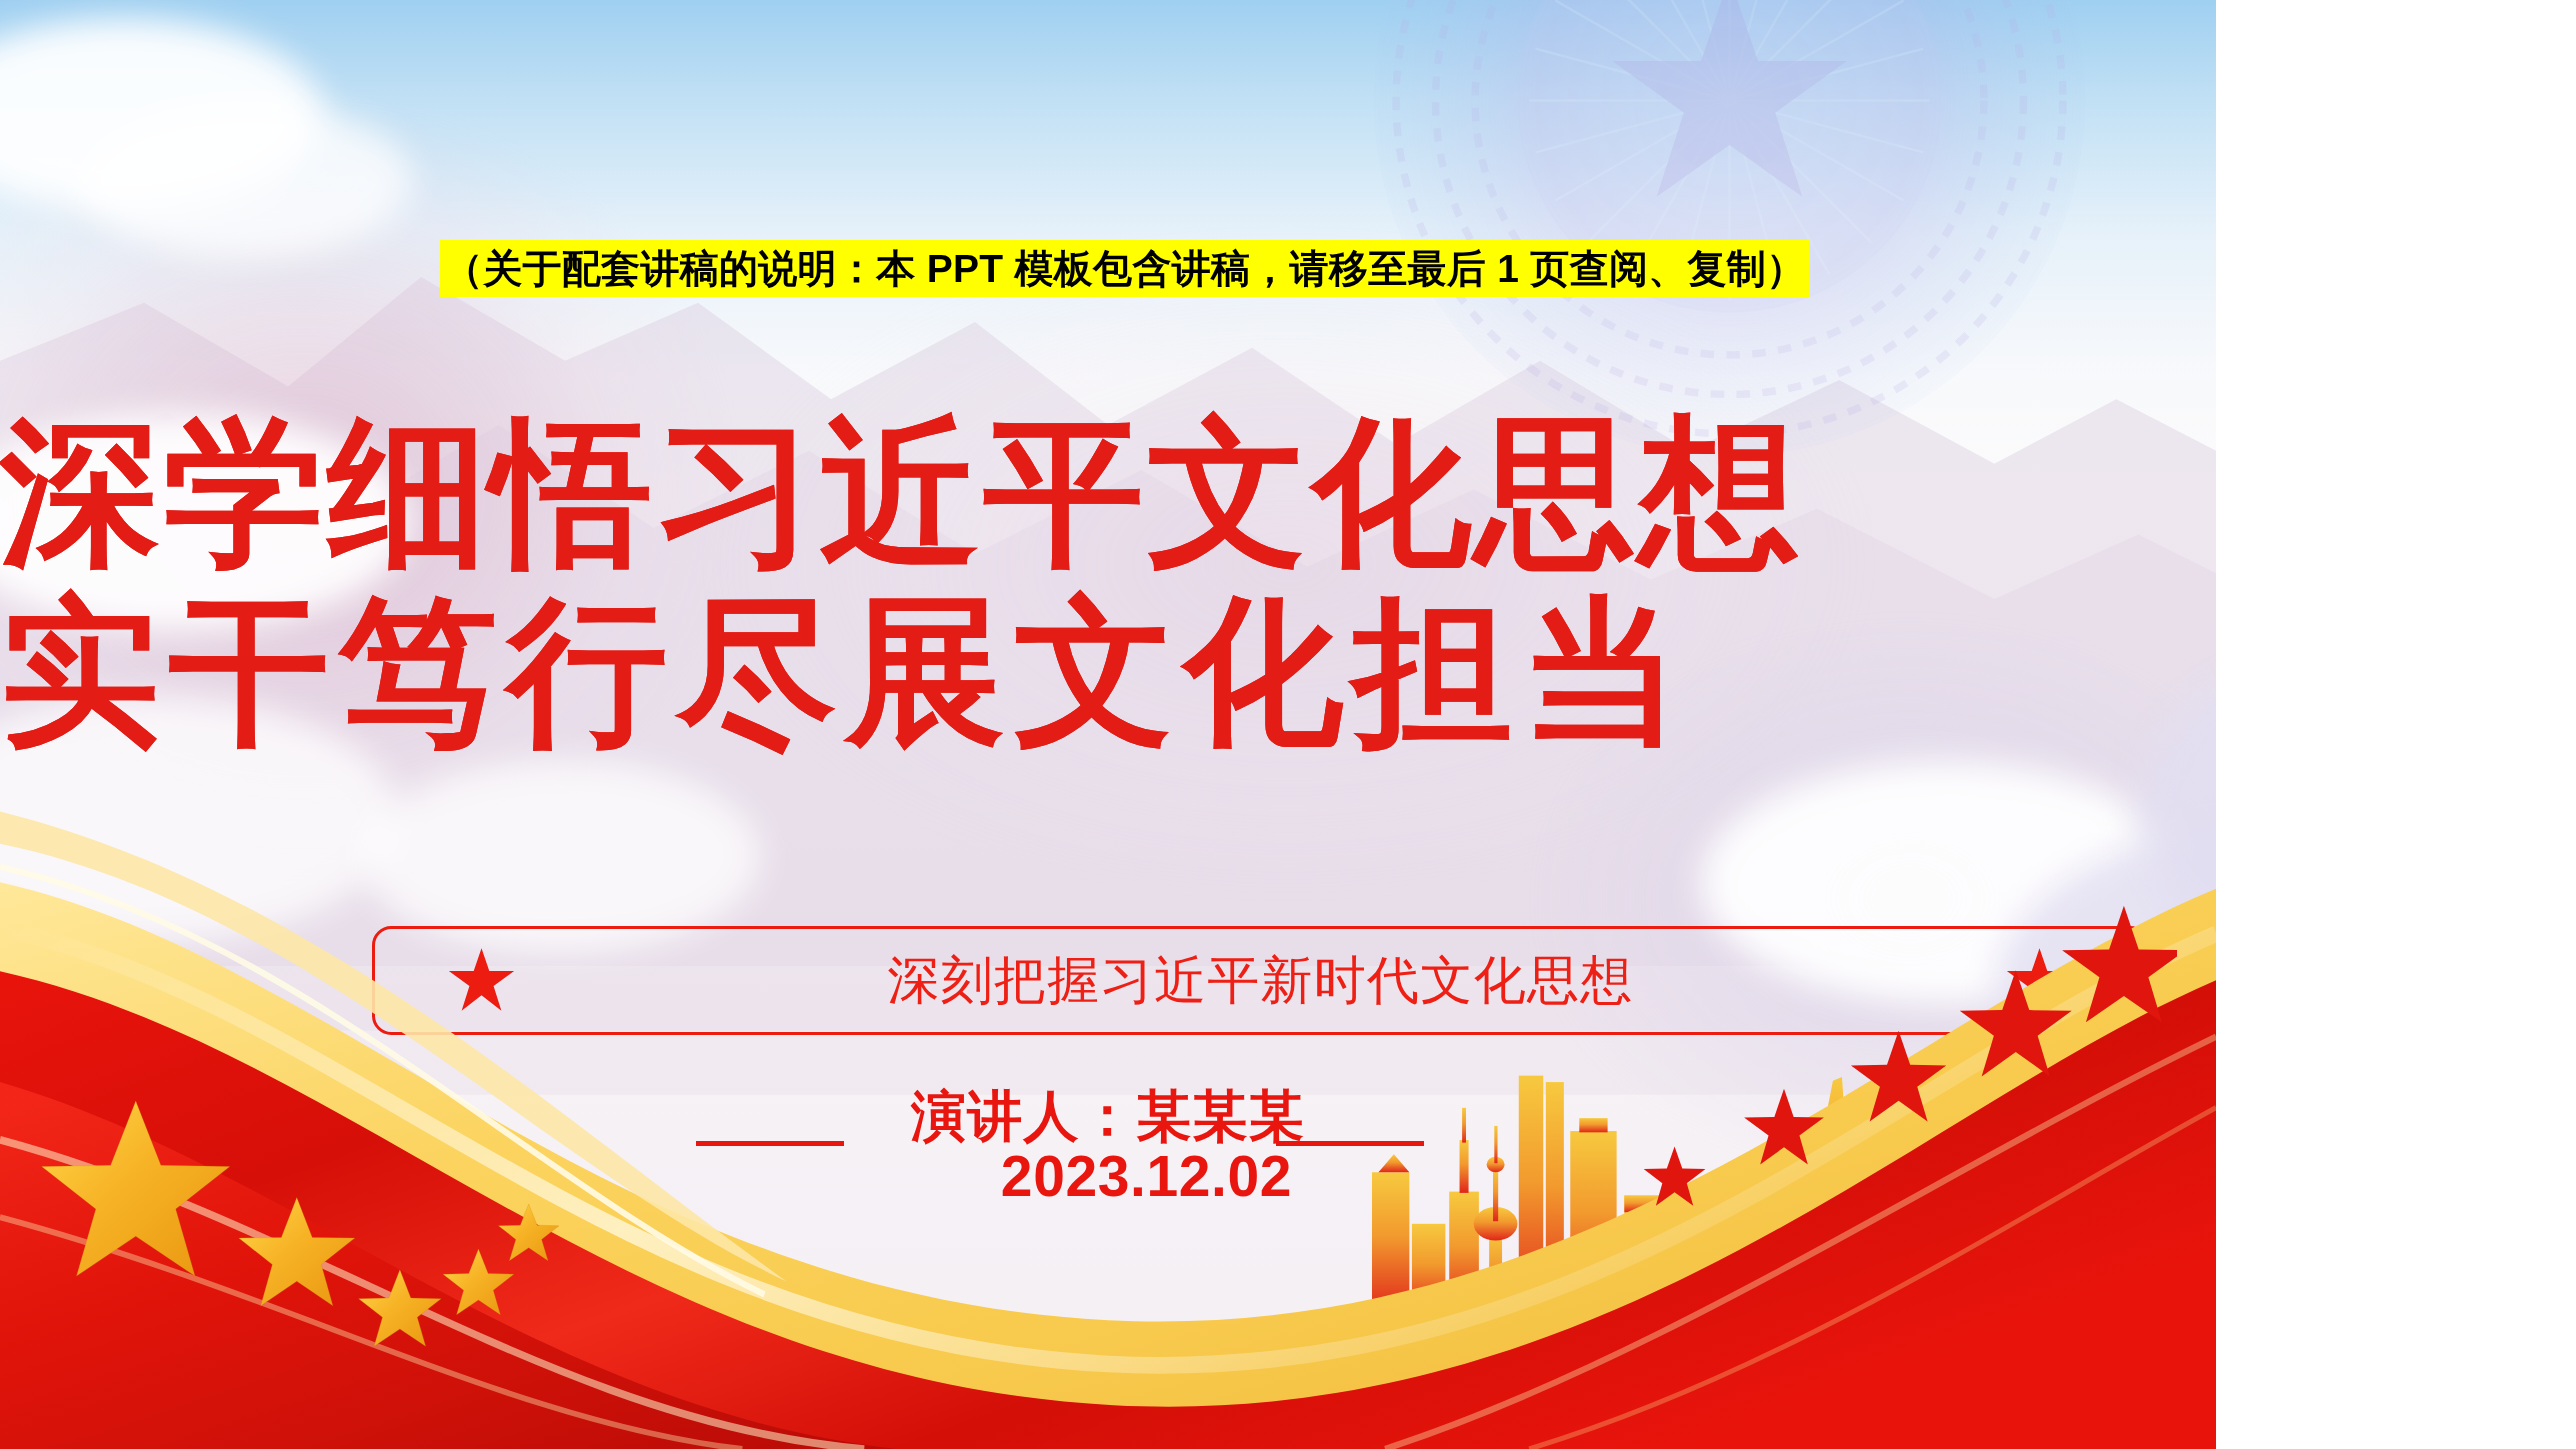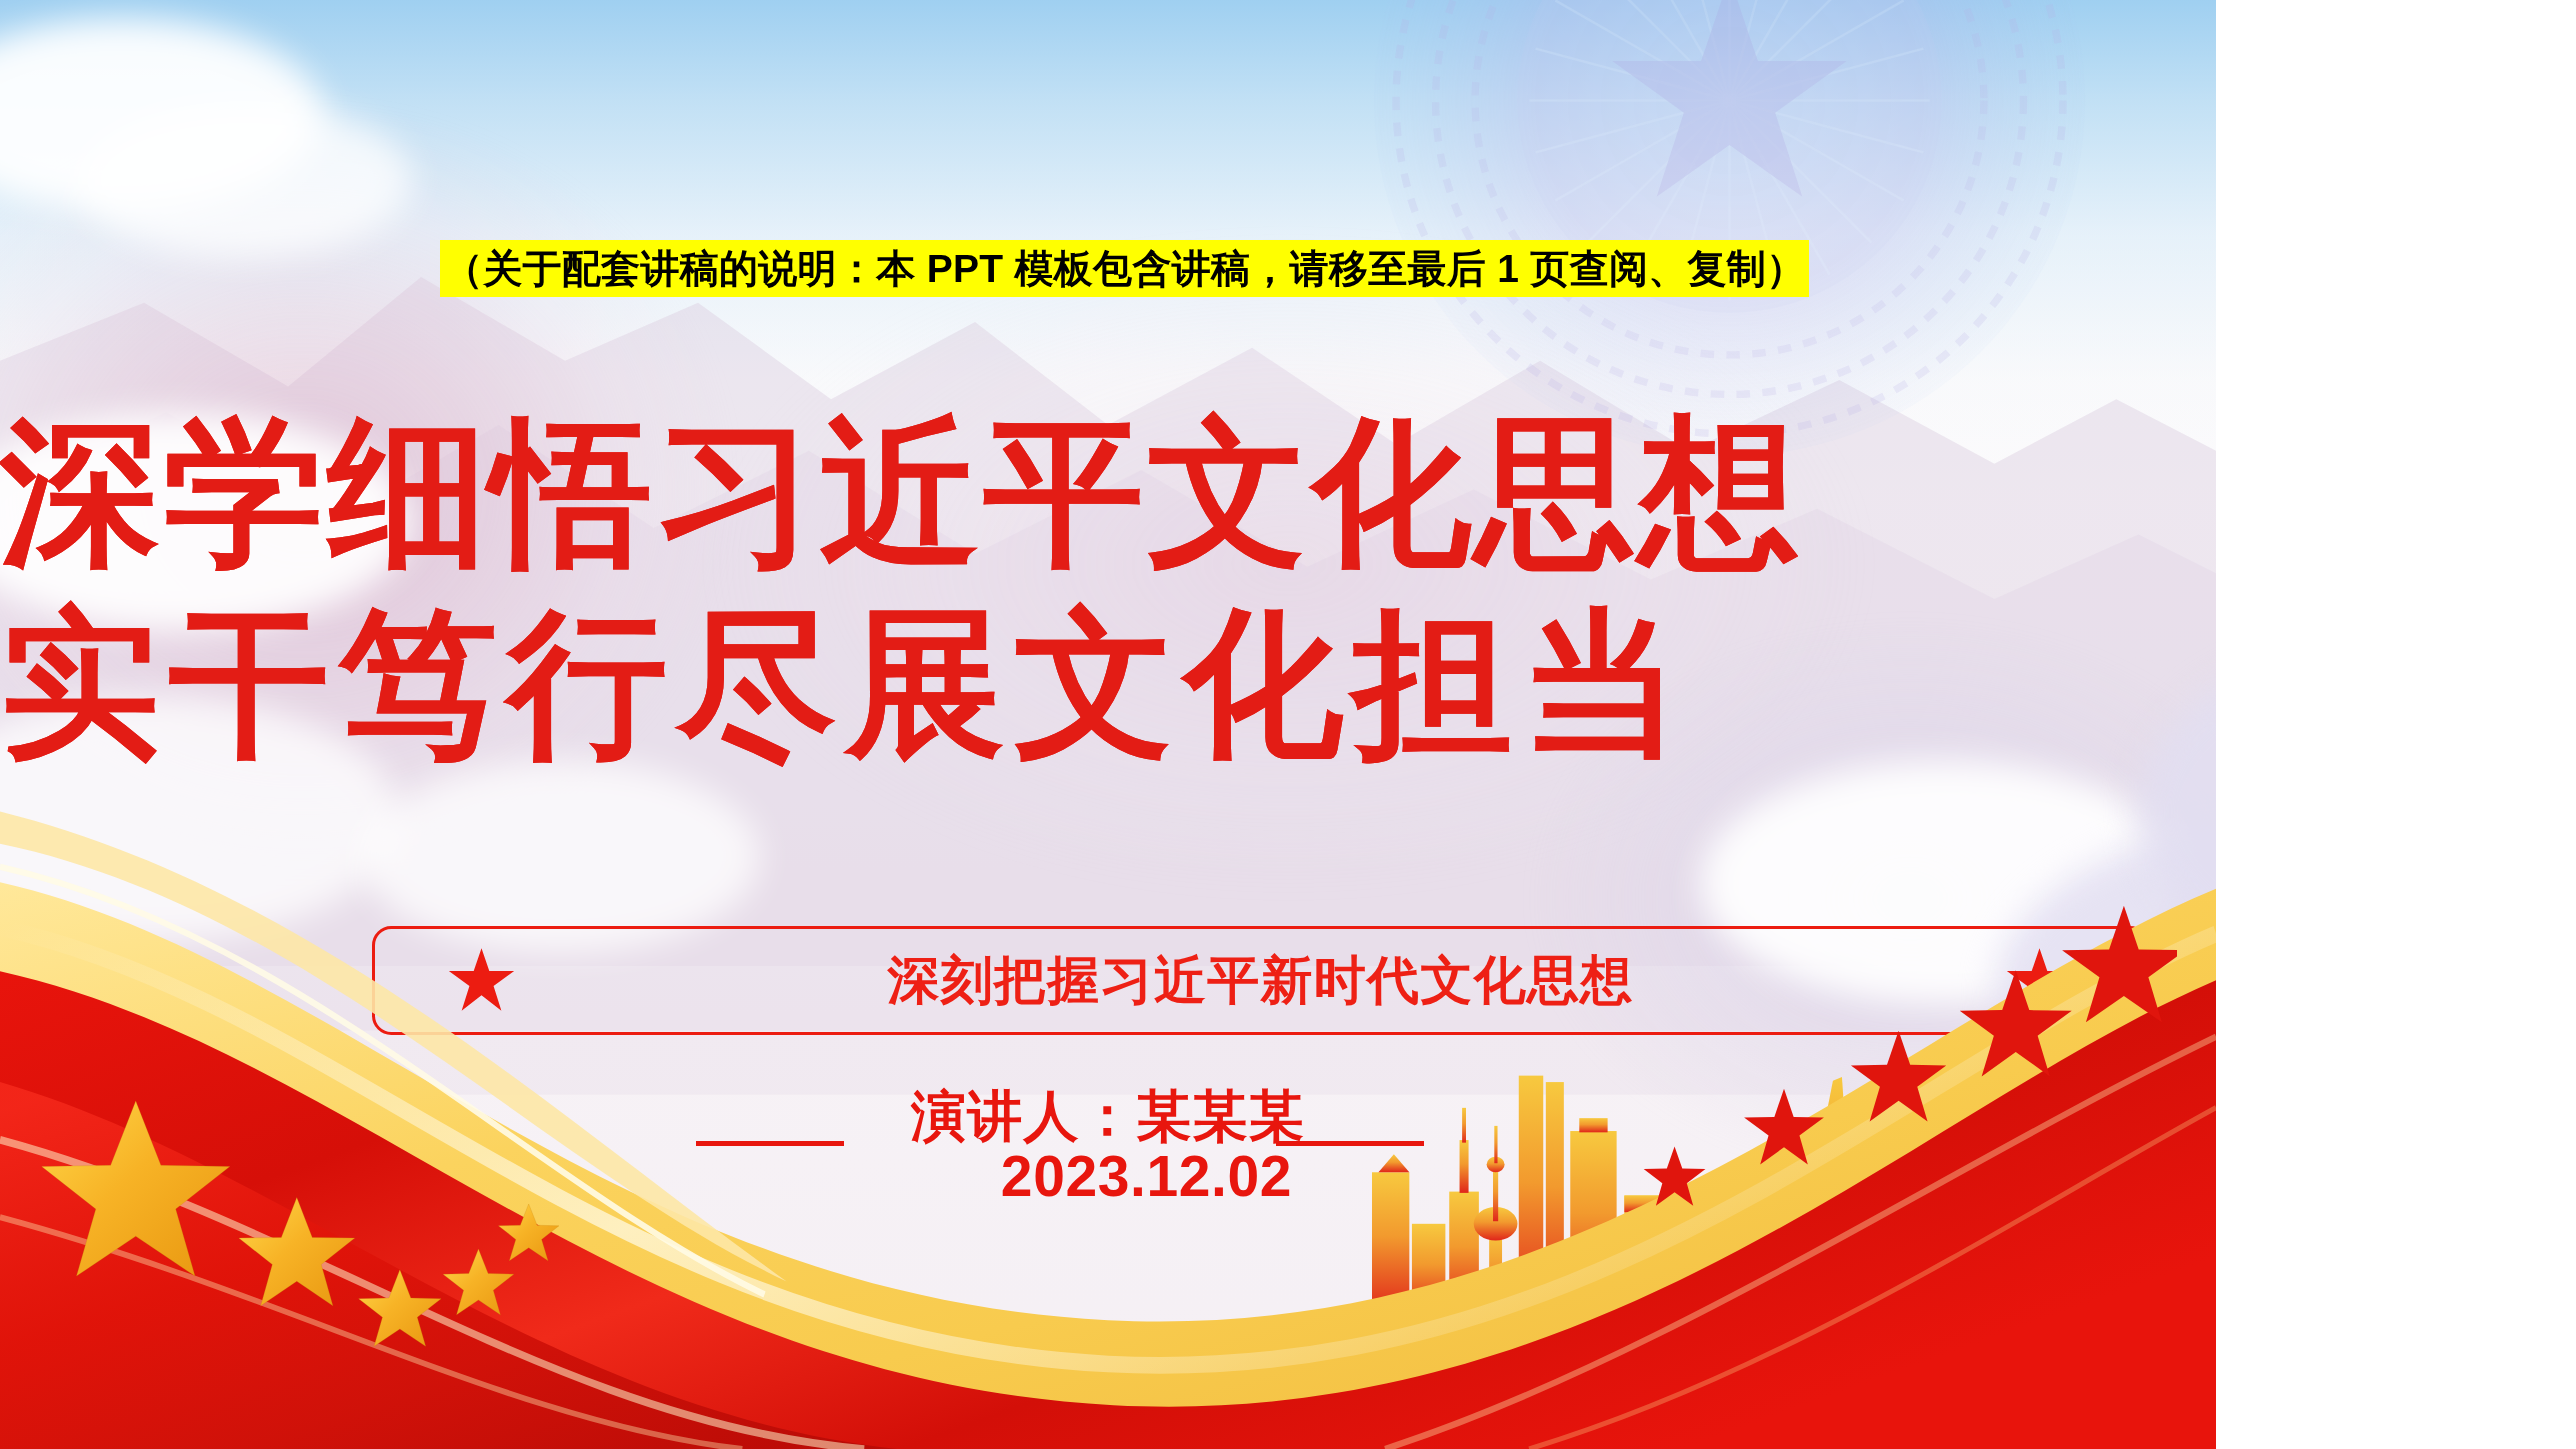--- a/index.html
+++ b/index.html
@@ -92,42 +92,42 @@
   .title-line{
     color:#e31c15;
     font-weight:900;
     font-size:160px;
     line-height:1.12;
     letter-spacing:3.9px;
     font-family:"DejaVu Sans","Liberation Sans",sans-serif;
     white-space:nowrap;
     text-shadow:0 0 0.6px #e31c15;
   }
-  .title-line.l2{letter-spacing:9px;margin-top:12px;}
+  .title-line.l2{letter-spacing:9px;}
 
   
   .sub-box{
     position:absolute;left:372px;top:926px;
     width:1777px;height:109px;
     border:3.9px solid #ec1c11;
     border-radius:19.3px;
     box-sizing:border-box;
     display:flex;align-items:center;justify-content:center;
   }
   .sub-star{
     position:absolute;top:50%;transform:translateY(-50%);
     width:71px;height:71px;color:#ec1c11;
   }
   .sub-star.left{left:71px;}
   .sub-star.right{right:71px;}
   .sub-star svg{width:100%;height:100%;display:block;}
   .sub-text{
     color:#ee2015;
     font-size:52px;
-    font-weight:700;
+    font-weight:400;
     letter-spacing:1.3px;
     font-family:"DejaVu Sans","Liberation Sans",sans-serif;
     white-space:nowrap;
   }
 
   
   .presenter{
     position:absolute;left:0;right:0;top:1088px;text-align:center;
     pointer-events:none;
   }

